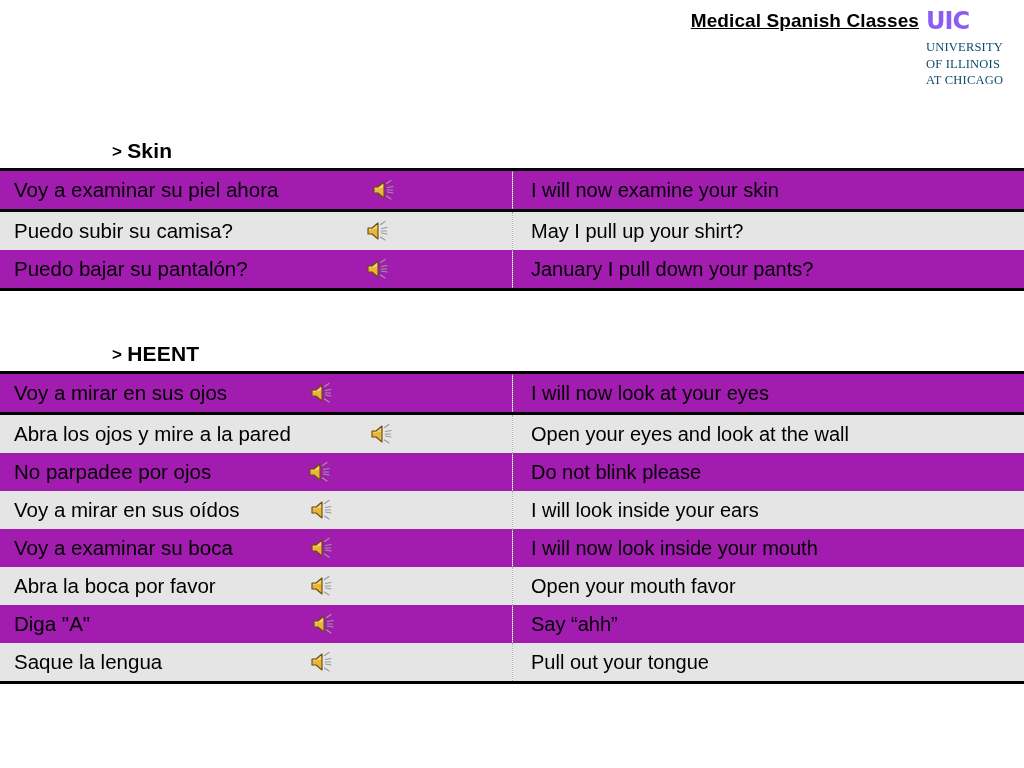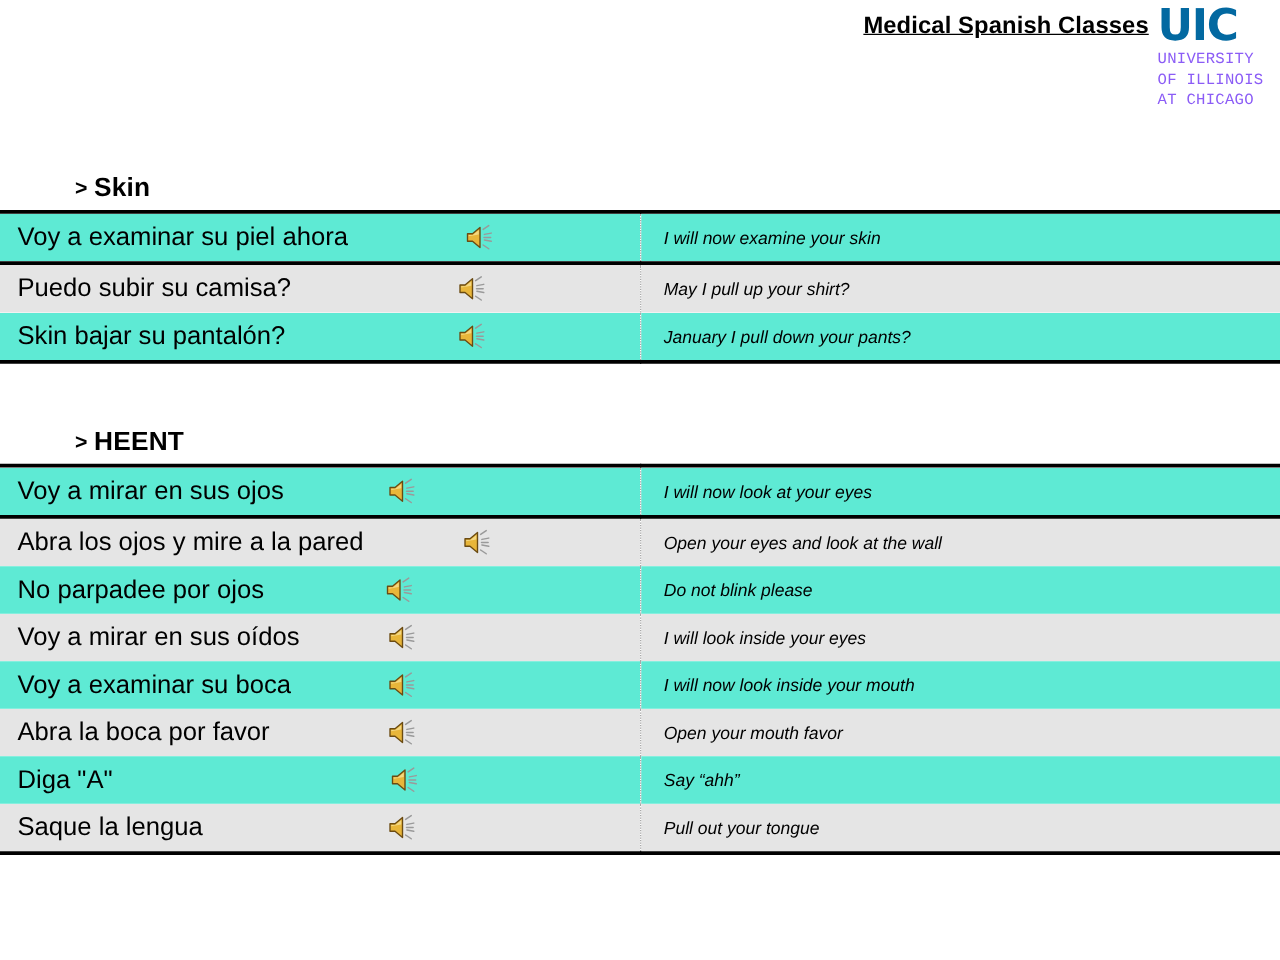--- a/index.html
+++ b/index.html
@@ -49,47 +49,47 @@
   .logo {
     position: absolute;
     right: 2px;
     top: 4px;
     width: 96px;
     text-align: left;
   }
   .logo-uic {
     font-family: "DejaVu Sans", sans-serif;
     font-weight: bold;
-    font-size: 35px;
+    font-size: 24px;
     line-height: 34px;
     letter-spacing: -1px;
-    color: #0369a1;
+    color: #8b5cf6;
   }
   .logo-sub {
-    font-family: Liberation Mono, monospace;
+    font-family: Liberation Serif, serif;
     font-size: 12.5px;
     line-height: 13.5px;
     letter-spacing: 0.2px;
-    color: #8b5cf6;
+    color: #0c4a6e;
     margin-top: 3px;
   }
 
   
   .section {
     position: absolute;
     left: 0;
     width: 1024px;
   }
   #section-skin  { top: 138px; }
   #section-heent { top: 341px; }
 
   .section-heading {
     font-size: 21px;
     font-weight: bold;
-    padding-left: 60px;
+    padding-left: 112px;
     line-height: 26px;
     height: 30px;
     color: #000;
     letter-spacing: 0.2px;
   }
   .section-heading .caret {
     font-size: 17px;
     font-weight: bold;
     margin-right: 5px;
     position: relative;
@@ -106,42 +106,41 @@
   }
   .phrase-table tr.row-first {
     border-bottom: 3px solid #000;
   }
   .phrase-table td {
     padding: 0;
     vertical-align: middle;
     height: 38px;
   }
   tr.shade { background: #e5e5e5; }
-  tr.plain { background: #5eead4; }
+  tr.plain { background: #a21caf; }
 
   .col-es {
     width: 512px;
     position: relative;
     border-right: 1px dotted #a8a8a8;
   }
   .col-en {
     width: 512px;
     position: relative;
   }
 
   .es-text {
     font-size: 20.5px;
     line-height: 38px;
     padding-left: 14px;
     white-space: nowrap;
     display: inline-block;
   }
   .en-text {
-    font-size: 14px;
-    font-style: italic;
+    font-size: 20px;
     line-height: 38px;
     padding-left: 18px;
     white-space: nowrap;
     display: inline-block;
   }
 
   
   .speaker {
     position: absolute;
     top: 50%;
@@ -200,21 +199,21 @@
                   <line x1="15.5" y1="8.5" x2="21" y2="7.5"></line>
                   <line x1="15.5" y1="13" x2="21" y2="14"></line>
                   <line x1="14.5" y1="17" x2="19" y2="20"></line>
                   <line x1="15.2" y1="11" x2="20.5" y2="11"></line>
                 </g>
               </svg>
             </span></td>
           <td class="col-en"><span class="en-text">May I pull up your shirt?</span></td>
         </tr>
         <tr class="plain">
-          <td class="col-es"><span class="es-text">Skin bajar su pantalón?</span><span class="speaker" style="left: 366px;">
+          <td class="col-es"><span class="es-text">Puedo bajar su pantalón?</span><span class="speaker" style="left: 366px;">
               <svg width="26" height="22" viewBox="0 0 26 22">
                 <path d="M2 8 h4 L12 3 v16 L6 14 H2 Z" fill="#e8b63a" stroke="#6b4b12" stroke-width="1.1" stroke-linejoin="round"></path>
                 <path d="M3 9 h3.2 L11 5.2 v3.4 L3 10 Z" fill="#f6dd8e" opacity="0.85"></path>
                 <g stroke="#9a9a9a" stroke-width="1.2" stroke-linecap="round">
                   <line x1="14.5" y1="4.5" x2="19" y2="1.5"></line>
                   <line x1="15.5" y1="8.5" x2="21" y2="7.5"></line>
                   <line x1="15.5" y1="13" x2="21" y2="14"></line>
                   <line x1="14.5" y1="17" x2="19" y2="20"></line>
                   <line x1="15.2" y1="11" x2="20.5" y2="11"></line>
                 </g>
@@ -287,21 +286,21 @@
                 <path d="M3 9 h3.2 L11 5.2 v3.4 L3 10 Z" fill="#f6dd8e" opacity="0.85"></path>
                 <g stroke="#9a9a9a" stroke-width="1.2" stroke-linecap="round">
                   <line x1="14.5" y1="4.5" x2="19" y2="1.5"></line>
                   <line x1="15.5" y1="8.5" x2="21" y2="7.5"></line>
                   <line x1="15.5" y1="13" x2="21" y2="14"></line>
                   <line x1="14.5" y1="17" x2="19" y2="20"></line>
                   <line x1="15.2" y1="11" x2="20.5" y2="11"></line>
                 </g>
               </svg>
             </span></td>
-          <td class="col-en"><span class="en-text">I will look inside your eyes</span></td>
+          <td class="col-en"><span class="en-text">I will look inside your ears</span></td>
         </tr>
         <tr class="plain">
           <td class="col-es"><span class="es-text">Voy a examinar su boca</span><span class="speaker" style="left: 310px;">
               <svg width="26" height="22" viewBox="0 0 26 22">
                 <path d="M2 8 h4 L12 3 v16 L6 14 H2 Z" fill="#e8b63a" stroke="#6b4b12" stroke-width="1.1" stroke-linejoin="round"></path>
                 <path d="M3 9 h3.2 L11 5.2 v3.4 L3 10 Z" fill="#f6dd8e" opacity="0.85"></path>
                 <g stroke="#9a9a9a" stroke-width="1.2" stroke-linecap="round">
                   <line x1="14.5" y1="4.5" x2="19" y2="1.5"></line>
                   <line x1="15.5" y1="8.5" x2="21" y2="7.5"></line>
                   <line x1="15.5" y1="13" x2="21" y2="14"></line>

